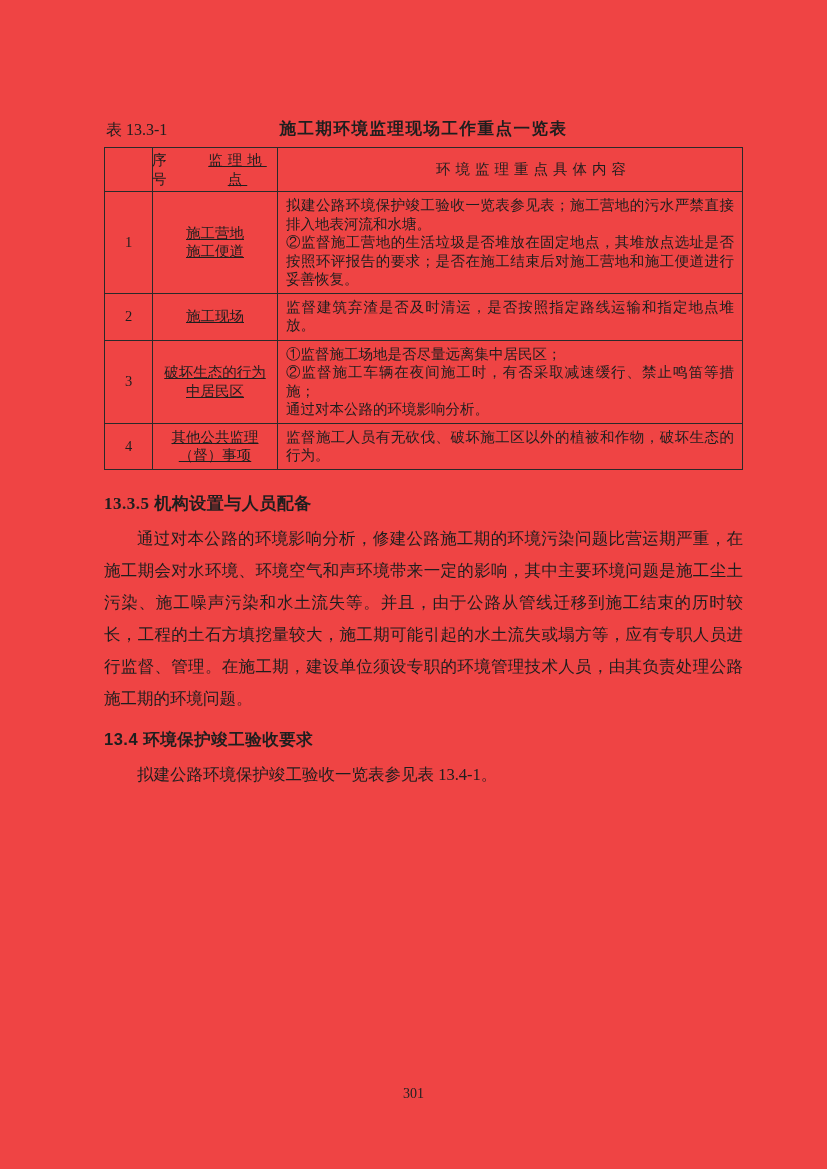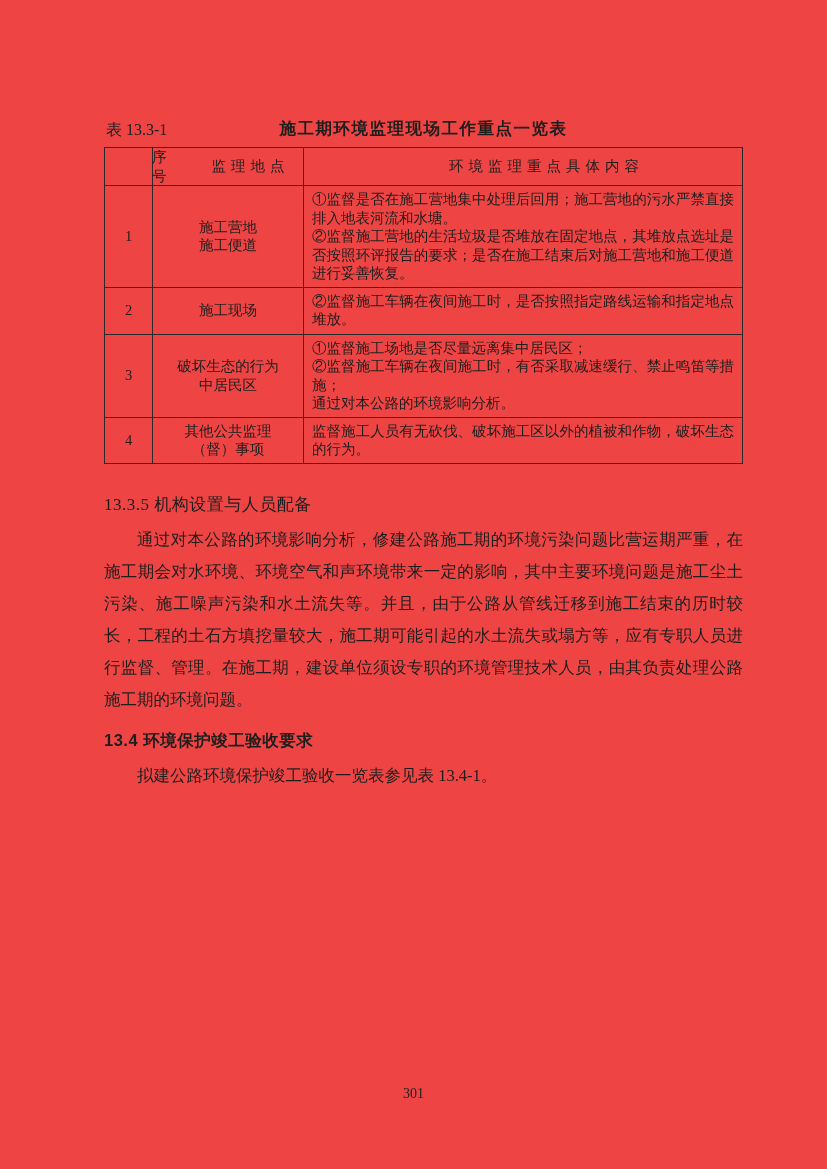--- a/index.html
+++ b/index.html
@@ -38,31 +38,31 @@
   .sup-table th, .sup-table td {
     border: 1px solid #2a2a2a;
     font-size: 14.5px;
     line-height: 18.5px;
     vertical-align: middle;
     font-weight: 400;
   }
   .sup-table th { height: 27px; letter-spacing: 5px; padding-left: 47px; }
   .sup-table th.col-content-h { letter-spacing: 5px; }
   .col-no  { width: 46px;  text-align: center; }
-  .col-loc { width: 151px; text-align: center; padding: 3px 2px; }
+  .col-loc { width: 125px; text-align: center; padding: 3px 2px; text-decoration: underline; }
   .col-content { padding: 4px 8px 5px 8px; }
   .content-line { text-align: justify; }
   .loc-line { text-align: center; }
   .row-single td { height: 27px; }
   .row-tall td { padding-top: 4px; padding-bottom: 4px; }
   
   .serif-heading {
-    margin-top: 29px;
+    margin-top: 22px;
     font-size: 17px;
-    font-weight: 400;
+    font-weight: 700;
     letter-spacing: 0.5px;
   }
   .body-para {
     margin-top: 8px;
     font-size: 16.5px;
     line-height: 32px;
     text-align: justify;
     text-indent: 2em;
   }
   .bold-heading {
@@ -100,31 +100,31 @@
         </tr>
       </thead>
       <tbody>
         <tr class="row-tall">
           <td class="col-no">1</td>
           <td class="col-loc">
             <div class="loc-line">施工营地</div>
             <div class="loc-line">施工便道</div>
           </td>
           <td class="col-content">
-            <div class="content-line">①监督是否在施工营地集中处理后回用；施工营地的污水严禁直接排入地表河流和水塘。</div>
+            <div class="content-line">拟建公路环境保护竣工验收一览表参见表；施工营地的污水严禁直接排入地表河流和水塘。</div>
             <div class="content-line">②监督施工营地的生活垃圾是否堆放在固定地点，其堆放点选址是否按照环评报告的要求；是否在施工结束后对施工营地和施工便道进行妥善恢复。</div>
           </td>
         </tr>
         <tr class="row-single">
           <td class="col-no">2</td>
           <td class="col-loc">
             <div class="loc-line">施工现场</div>
           </td>
           <td class="col-content">
-            <div class="content-line">②监督施工车辆在夜间施工时，是否按照指定路线运输和指定地点堆放。</div>
+            <div class="content-line">监督建筑弃渣是否及时清运，是否按照指定路线运输和指定地点堆放。</div>
           </td>
         </tr>
         <tr class="row-tall">
           <td class="col-no">3</td>
           <td class="col-loc">
             <div class="loc-line">破坏生态的行为</div>
             <div class="loc-line">中居民区</div>
           </td>
           <td class="col-content">
             <div class="content-line">①监督施工场地是否尽量远离集中居民区；</div>

